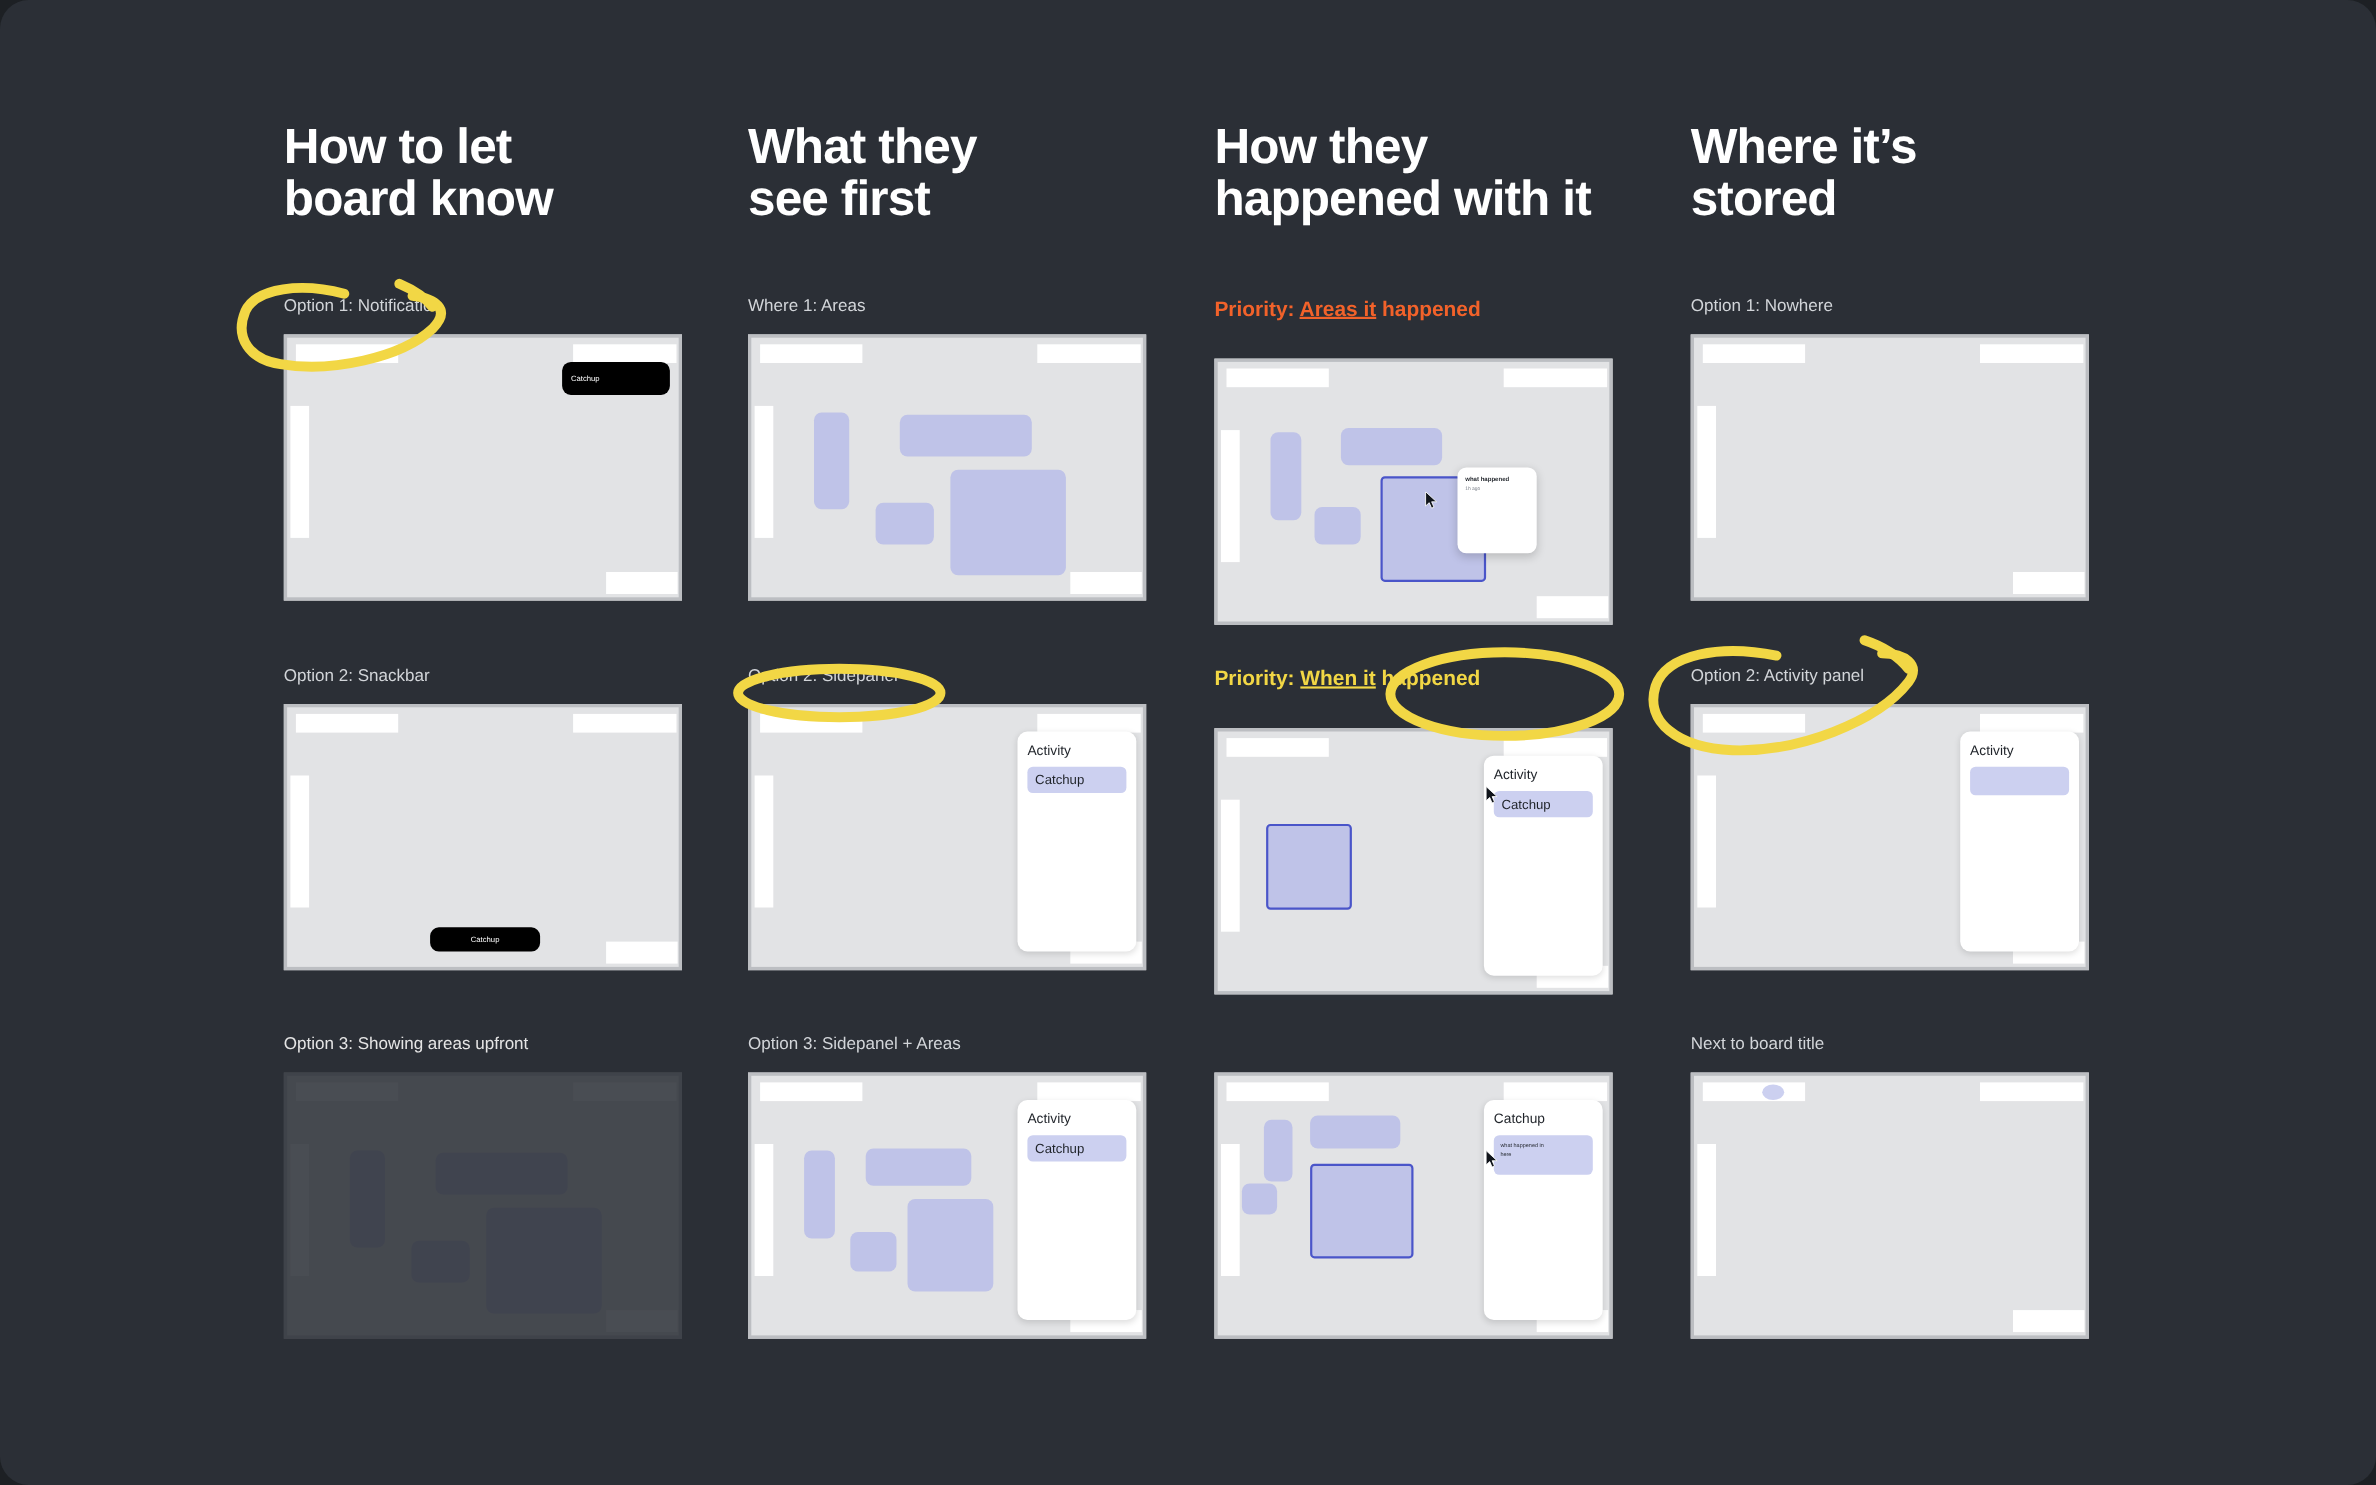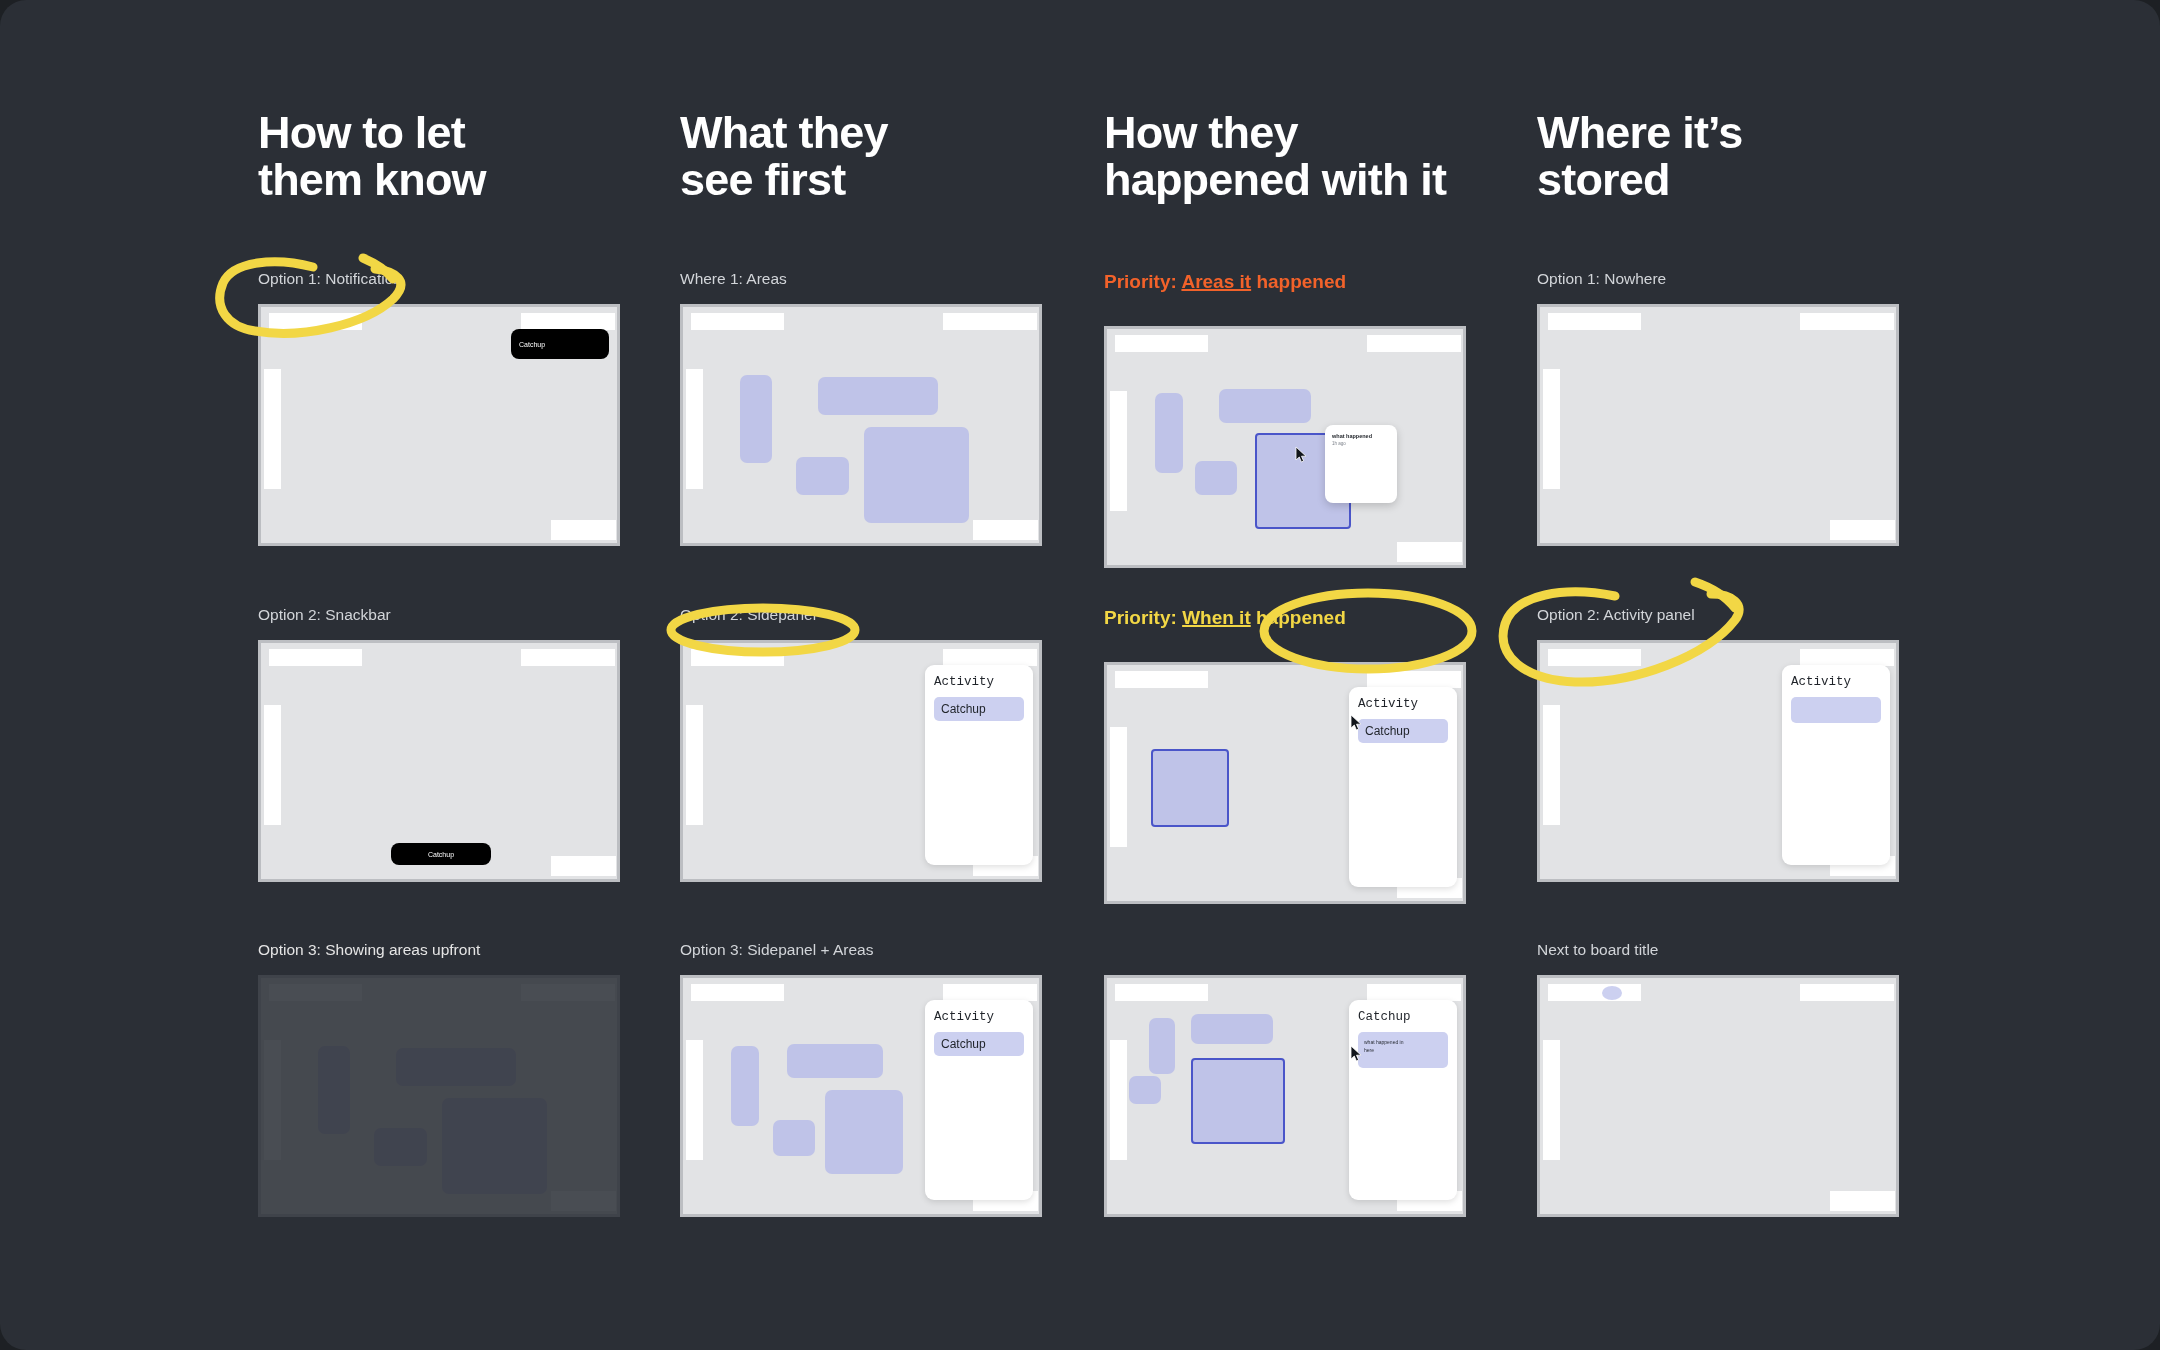--- a/index.html
+++ b/index.html
@@ -113,21 +113,21 @@
 
   
   .panel {
     position: absolute;
     background: #ffffff;
     border-radius: 9px;
     box-shadow: 0 2px 6px rgba(0,0,0,.13);
     padding: 10px 9px;
   }
   .panel.right { right: 6px; top: 22px; width: 108px; height: 200px; }
-  .panel-title { font-size: 12.5px; color: #1f2329; margin-bottom: 8px; font-family: Liberation Mono, monospace; }
+  .panel-title { font-size: 12.5px; color: #1f2329; margin-bottom: 8px; }
   .panel-item {
     background: #ccd0f0;
     border-radius: 5px;
     font-size: 12px;
     color: #1f2329;
     padding: 5px 7px;
   }
   .panel-item.micro {
     font-size: 5px; line-height: 1.5; padding: 7px 6px 14px 6px;
     color: #2a2e36; white-space: pre-line;
@@ -155,21 +155,21 @@
   .anno svg { display: block; overflow: visible; }
 </style>
 </head>
 <body>
 
 <div id="canvas">
   <div class="board">
 
     <div class="col col-0">
       <div class="col-title">How to let
-them know</div>
+board know</div>
 
       <div class="row r0">
         <div class="caption">Option 1: Notification</div>
         <div class="wf">
           <div class="bar topleft"></div>
           <div class="bar topright"></div>
           <div class="bar leftrail"></div>
           <div class="bar botright"></div>
           <div class="toast notif">
             <span>Catchup</span>

